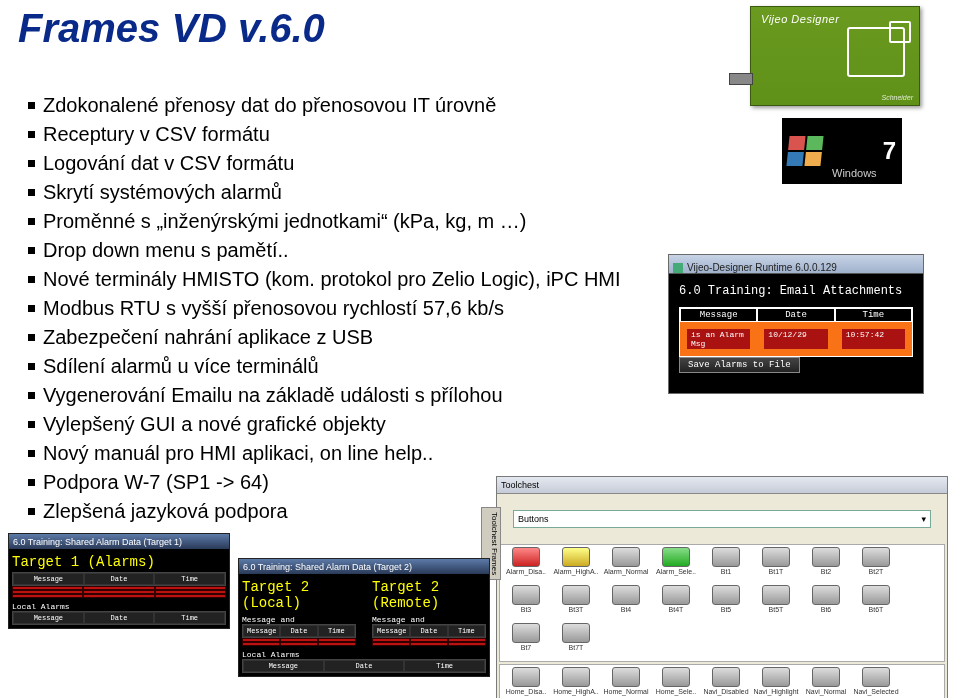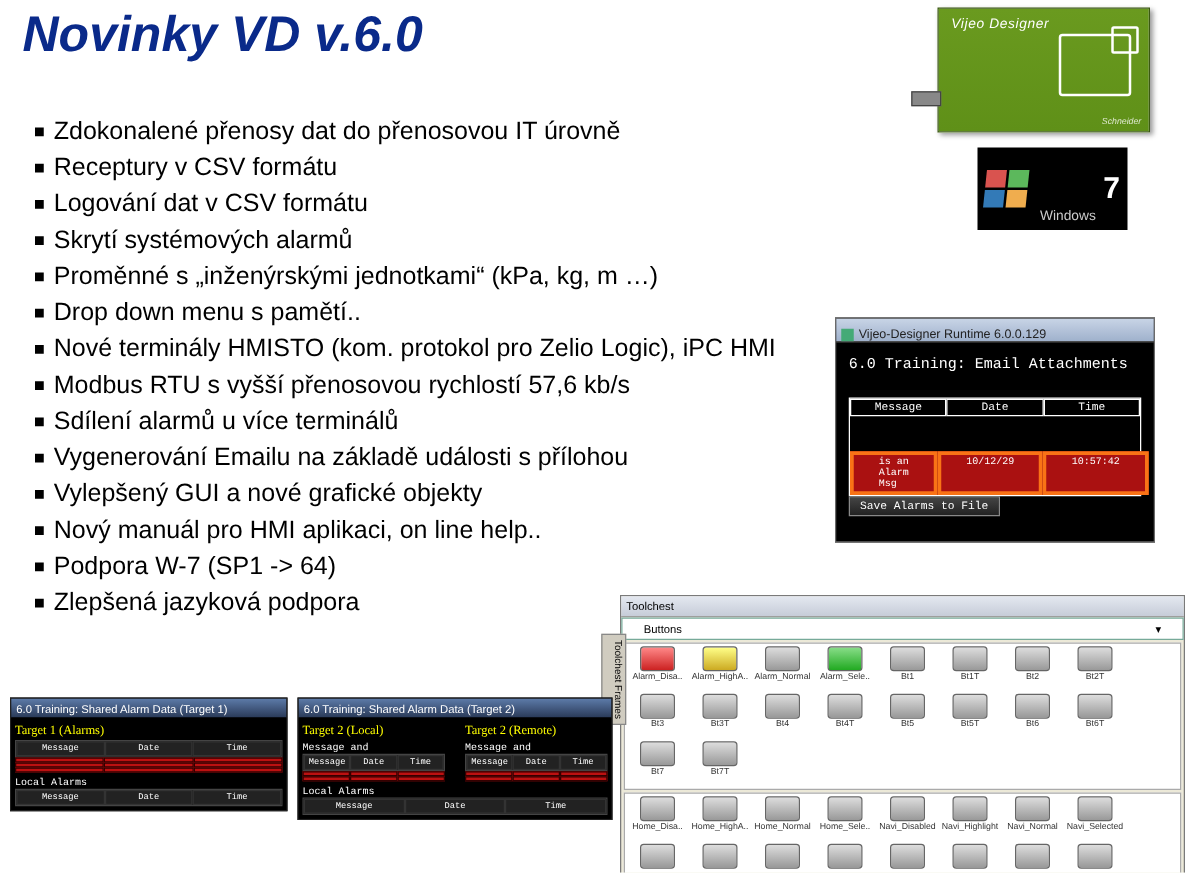--- a/index.html
+++ b/index.html
@@ -141,26 +141,26 @@
     font-size:10px;
     color:#222;
     border-bottom:1px solid #555;
   }
   .runtime .titlebar .icon { width:10px;height:10px;background:#4a7; margin-right:4px;}
   .runtime .body {
     padding:10px 10px 20px 10px;
     color:#fff;
     font-family: "Courier New", monospace;
   }
-  .runtime .body .head { font-size:12px; margin-bottom:20px; }
+  .runtime .body .head { font-size:12px; margin-bottom:9px; }
   .runtime .table { border:1px solid #fff; font-size:9px;}
   .runtime .table .hdr { display:flex; }
   .runtime .table .hdr span { border:1px solid #fff; padding:1px 4px; flex:1; text-align:center;}
   .runtime .table .row { display:flex; }
-  .runtime .table .row span { border:3px solid #f97316; padding:1px 20px; flex:1; background:#a11; color:#fff; font-size:8px;margin-top:28px;}
+  .runtime .table .row span { border:7px solid #f97316; padding:1px 4px; flex:1; background:#a11; color:#fff; font-size:8px;}
   .runtime .savebtn {
     display:inline-block;
     padding:2px 8px;
     border:1px solid #888;
     background:linear-gradient(#444,#222);
     color:#fff;
     font-size:9px;
   }
 
   
@@ -185,27 +185,27 @@
     position:absolute;
     left:-16px; top:30px;
     width:16px;
     background:#d0ccc0;
     border:1px solid #888;
     font-size:8px;
     writing-mode:vertical-rl;
     padding:4px 1px;
   }
   .toolchest .dropdown {
-    margin:0;
+    margin:16px;
     height:16px;
     background:#fff;
     border:1px solid #7a9;
     display:flex;
     align-items:center;
-    padding:0 17px;
+    padding:0 4px;
     justify-content:space-between;
   }
   .toolchest .grid {
     display:flex;
     flex-wrap:wrap;
     padding:2px;
     gap:2px;
     background:#fff;
     margin:2px;
     border:1px solid #aaa;
@@ -244,35 +244,35 @@
     background:linear-gradient(#5c7aa8,#2a3a58);
     height:15px;
     color:#fff;
     font-size:9px;
     display:flex;
     align-items:center;
     padding:0 4px;
     font-family:Arial;
   }
   .alarm-window .pane { background:#000; padding:3px; }
-  .alarm-window .lbl { color:#ff0; font-size:10px; margin:2px 0; display:block;font-family:Liberation Serif, serif;}
+  .alarm-window .lbl { color:#ff0; font-size:14px; margin:2px 0; display:block;}
   .alarm-window .mini-head { display:flex; border:1px solid #444;}
   .alarm-window .mini-head span { flex:1; border:1px solid #333; background:#222; text-align:center; font-size:7px; padding:1px;}
   .alarm-window .mini-row { display:flex;}
   .alarm-window .mini-row span { flex:1; border:1px solid #300; background:#b11; font-size:7px; padding:1px;}
   .alarm-window .lbl2 { color:#fff; font-size:8px; margin-top:4px; display:block;}
-  .aw1 { left:8px; top:558px; width:220px; }
+  .aw1 { left:8px; top:533px; width:220px; }
   .aw2 { left:238px; top:558px; width:250px; }
   .aw2 .cols { display:flex; gap:16px;}
   .aw2 .cols > div { flex:1;}
 </style>
 </head>
 <body>
 
-<div class="title">Novinky VD v.6.0</div>
+<div class="title">Frames VD v.6.0</div>
 
 <div class="bullets">
   <div class="item">
       <span class="dot"></span>
       <span class="txt">Zdokonalené přenosy dat do přenosovou IT úrovně</span>
     </div>
   <div class="item">
       <span class="dot"></span>
       <span class="txt">Receptury v CSV formátu</span>
     </div>
@@ -292,20 +292,24 @@
       <span class="dot"></span>
       <span class="txt">Drop down menu s pamětí..</span>
     </div>
   <div class="item">
       <span class="dot"></span>
       <span class="txt">Nové terminály HMISTO (kom. protokol pro Zelio Logic), iPC HMI</span>
     </div>
   <div class="item">
       <span class="dot"></span>
       <span class="txt">Modbus RTU s vyšší přenosovou rychlostí 57,6 kb/s</span>
+    </div>
+  <div class="item">
+      <span class="dot"></span>
+      <span class="txt">Zabezpečení nahrání aplikace z USB</span>
     </div>
   <div class="item">
       <span class="dot"></span>
       <span class="txt">Sdílení alarmů u více terminálů</span>
     </div>
   <div class="item">
       <span class="dot"></span>
       <span class="txt">Vygenerování Emailu na základě události s přílohou</span>
     </div>
   <div class="item">

